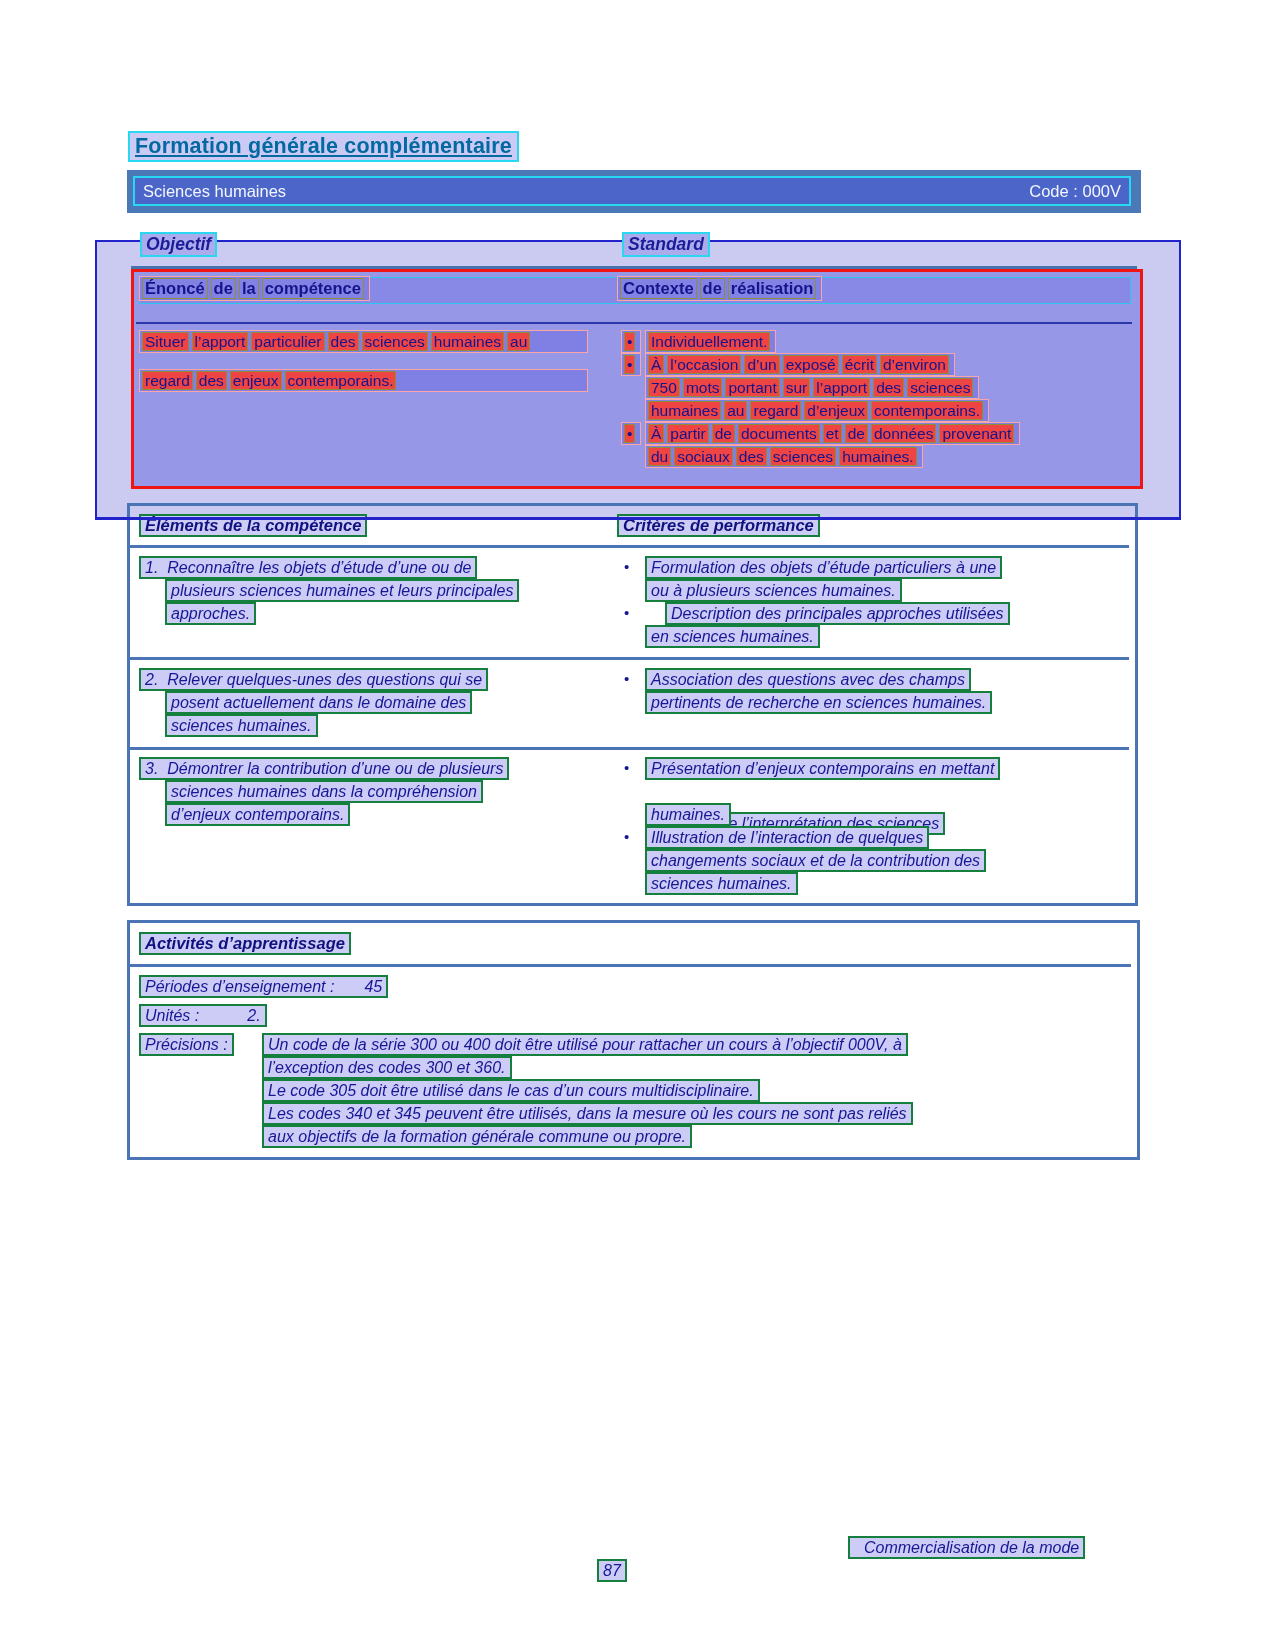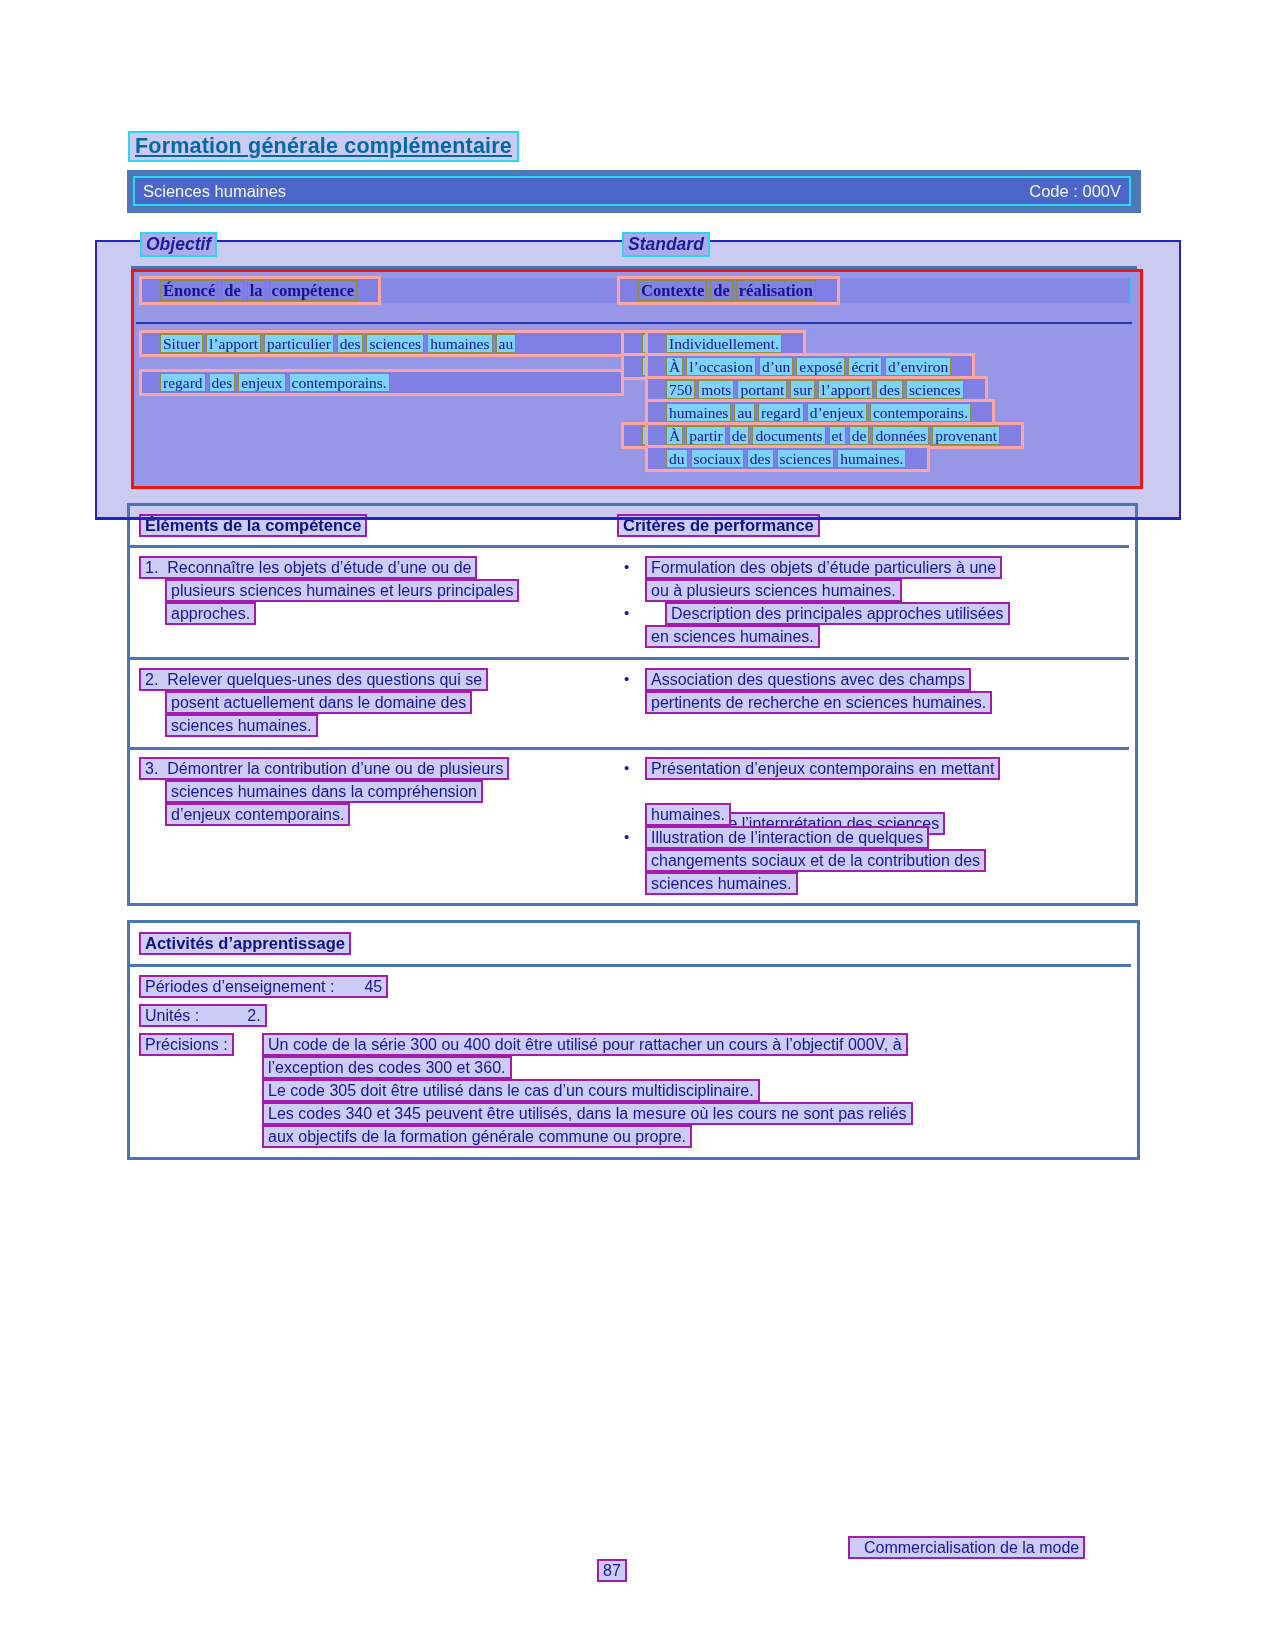--- a/index.html
+++ b/index.html
@@ -32,30 +32,30 @@
   
   .red-topline{position:absolute;left:131px;top:266px;width:1006px;height:3px;
       background:#4a72b0;z-index:2;}
   .red-box{position:absolute;left:131px;top:269px;width:1006px;height:214px;
       background:#9797e8;border:3px solid #ee1512;z-index:2;}
   .navy-rule{position:absolute;left:136px;top:322px;width:996px;height:2px;
       background:#2b38aa;z-index:4;}
   .hdr-band{position:absolute;left:139px;top:277px;width:990px;height:25px;
       background:#8888e6;border:1px solid #2cc6ea;z-index:3;}
   .lb-a{position:absolute;white-space:nowrap;background:#8080e4;
-      border:3px solid #fca5a5;padding:1px 18px;z-index:4;font-family:Liberation Serif, serif;}
-  .w{display:inline-block;background:#7dd3fc;border:1px solid #8d8d3a;
+      border:1px solid #fca5a5;padding:1px 2px;z-index:4;}
+  .w{display:inline-block;background:#ef4444;border:1px solid #8d8d3a;
       padding:0 2px;margin-right:3px;color:#14148c;font-size:15.5px;
       line-height:17px;}
   .whd{font-weight:bold;font-size:16.5px;line-height:19px;background:#8282e4;}
 
   
   .lb-c{position:absolute;white-space:nowrap;background:#ccccf7;
-      border:2px solid #a21caf;padding:0 4px;color:#171794;font-size:16px;
-      line-height:19px;z-index:5;}
+      border:2px solid #15803d;padding:0 4px;color:#171794;font-size:16px;
+      line-height:19px;z-index:5;font-style:italic;}
   .lb-c.hd{font-weight:bold;font-size:16.5px;color:#10107e;}
   .blt{position:absolute;color:#171794;font-size:15px;z-index:5;}
 
   
   .tbl{position:absolute;border:3px solid #4a74b4;background:transparent;z-index:2;}
   .tbl-rule{position:absolute;height:3px;background:#4a74b4;z-index:3;}
   .gap18{margin-left:30px;}
   .gap48{margin-left:48px;}
 </style>
 </head>

